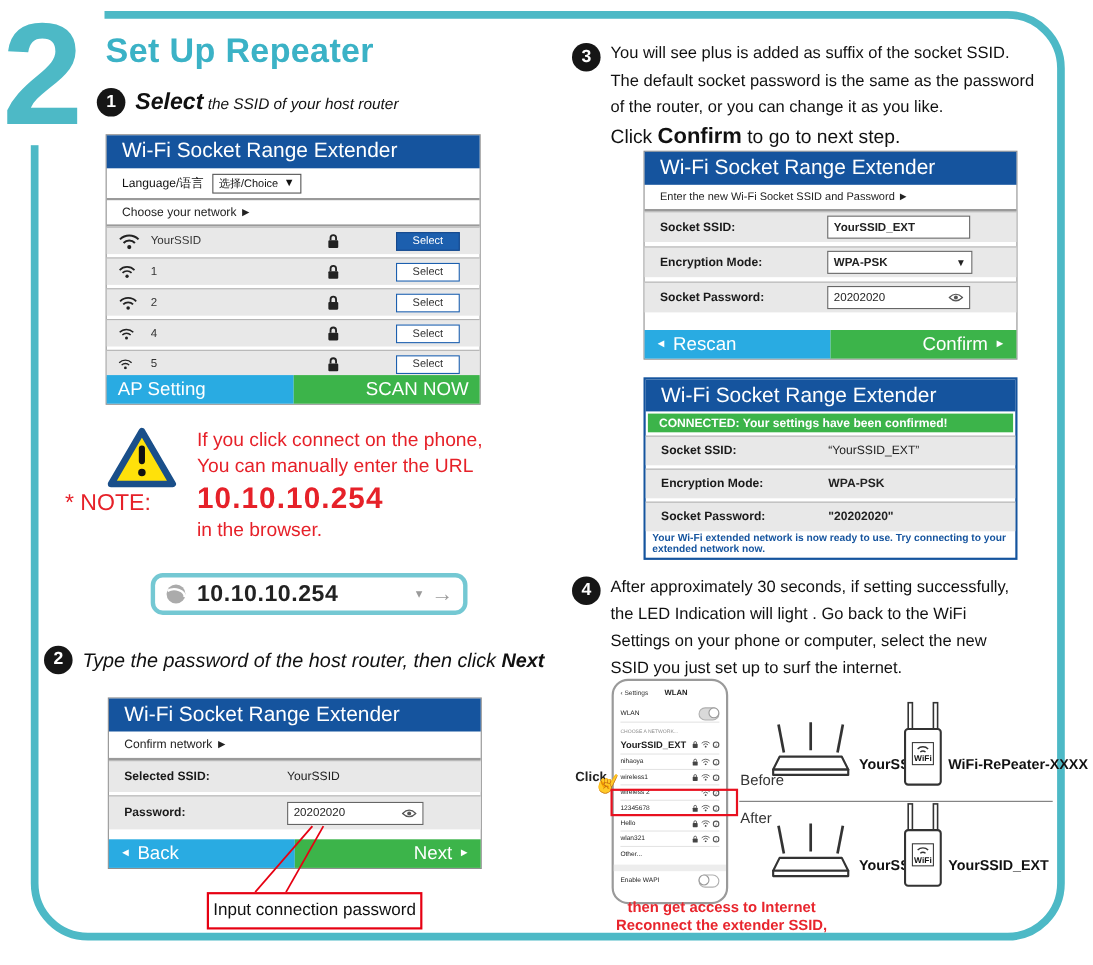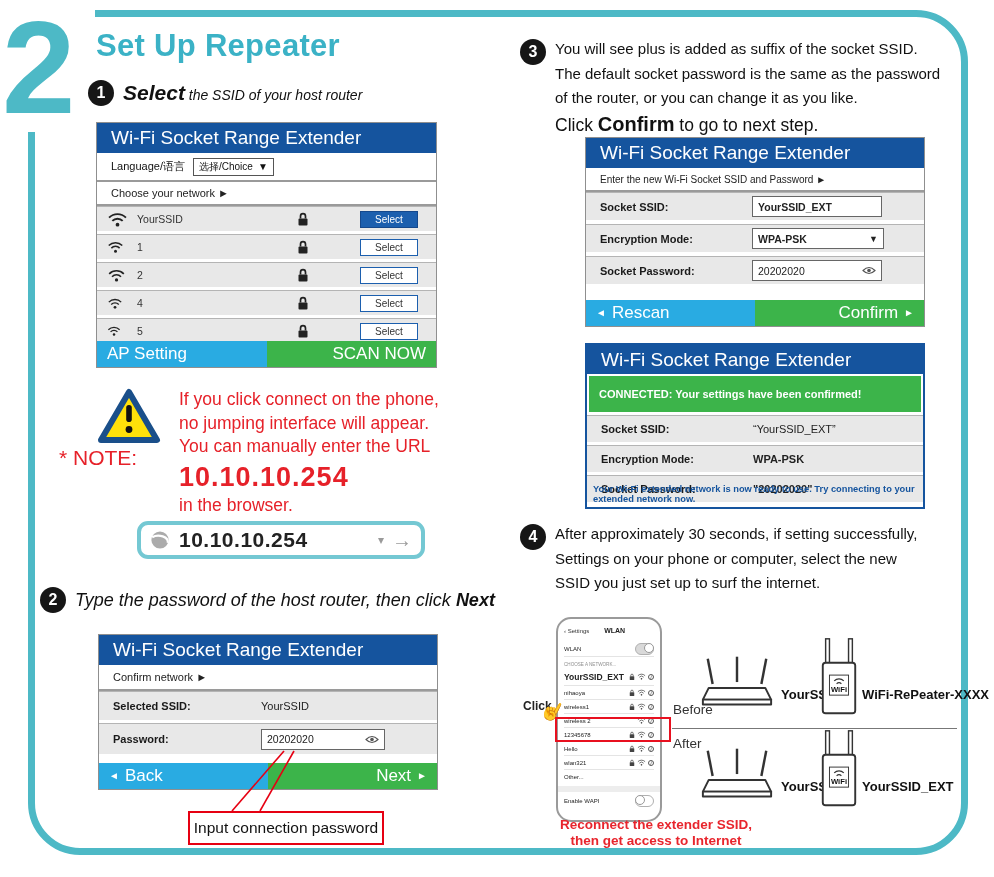--- a/index.html
+++ b/index.html
@@ -60,21 +60,21 @@
   .burl{font-size:21px;font-weight:bold;letter-spacing:.5px;color:#222}
   .bctrls{margin-left:auto;display:flex;align-items:center;gap:8px;color:#9a9a9a}
   
   .callout{position:absolute;left:188px;top:811px;width:192px;height:30px;border:2px solid #e60012;
            display:flex;align-items:center;justify-content:center;font-size:15.5px;color:#111;background:#fff}
   
   .iline{font-size:15px;line-height:24.5px;color:#111}
   .cline{font-size:17.5px;margin-top:2px}
   .cline b{font-size:20px}
   
-  .greenbar{height:36px;background:#3cb44a;color:#fff;font-weight:bold;font-size:11px;
+  .greenbar{height:17px;background:#3cb44a;color:#fff;font-weight:bold;font-size:11px;
             display:flex;align-items:center;padding-left:10px;margin:2px;margin-bottom:3px}
   .footnote{position:absolute;left:0;right:0;bottom:3px;color:#15549e;font-weight:bold;font-size:9.3px;
             padding:0 6px}
   
   .phone{position:absolute;left:556px;top:617px;width:106px;height:205px;border:2px solid #9a9a9a;
          border-radius:15px;background:#fff;box-sizing:border-box;padding:5px 6px;font-size:6px;color:#222}
   .ph-head{display:flex;align-items:center;margin-top:3px}
   .ph-back{font-size:6px;color:#333}
   .ph-title{font-weight:bold;font-size:7px;margin:0 auto;padding-right:14px}
   .ph-row{display:flex;align-items:center;justify-content:space-between;height:13px;
@@ -207,21 +207,20 @@
   </div>
 
   <svg class="abs" style="left:97px;top:387px" width="64" height="58" viewBox="0 0 64 58">
     <path d="M32 5 L60 53 H4 Z" fill="#ffe10a" stroke="#1a4f8a" stroke-width="6" stroke-linejoin="round"></path>
     <rect x="29.2" y="18" width="5.6" height="17" rx="2.8" fill="#111"></rect>
     <circle cx="32" cy="42.5" r="3.4" fill="#111"></circle>
   </svg>
   <div class="notelabel">* NOTE:</div>
   <div class="notetxt">
     <div>If you click connect on the phone,</div>
-    <div>no jumping interface will appear.</div>
     <div>You can manually enter the URL</div>
     <div class="noteurl">10.10.10.254</div>
     <div>in the browser.</div>
   </div>
 
   <div class="bbar">
     <svg width="20" height="20" viewBox="0 0 20 20">
       <circle cx="10" cy="10" r="8.6" fill="#ababab"></circle>
       <path d="M2.2 7.2 A9.5 6.5 0 0 1 17.8 12.8" stroke="#fff" stroke-width="2.2" fill="none"></path>
     </svg>
@@ -334,20 +333,21 @@
     <div class="grayrow" style="height:26px;grid-template-columns:152px 1fr">
       <span class="flabel">Socket Password:</span>
       <span class="fval" style="font-weight:bold">"20202020"</span>
     </div>
     <div class="footnote">Your Wi-Fi extended network is now ready to use. Try connecting to your extended network now.</div>
   </div>
 
   <div class="badge abs" style="left:520px;top:524px">4</div>
   <div class="abs" style="left:555px;top:522px;width:420px">
     <div class="iline">After approximately 30 seconds, if setting successfully,</div>
+    <div class="iline">the LED Indication will light . Go back to the WiFi</div>
     <div class="iline">Settings on your phone or computer, select the new</div>
     <div class="iline">SSID you just set up to surf the internet.</div>
   </div>
 
   <div class="phone">
     <div class="ph-head">
       <span class="ph-back">‹ Settings</span>
       <span class="ph-title">WLAN</span>
     </div>
     <div class="ph-row" style="margin-top:7px;height:15px">
@@ -508,17 +508,17 @@
     <rect x="32" y="2" width="4" height="25" fill="#fff" stroke="#333" stroke-width="1.5"></rect>
     <rect x="5" y="27" width="34" height="53" rx="3" fill="#fff" stroke="#333" stroke-width="2"></rect>
     <path d="M17 46a7 7 0 0 1 10 0" fill="none" stroke="#333" stroke-width="1.3"></path>
     <path d="M19.5 49a4 4 0 0 1 5 0" fill="none" stroke="#333" stroke-width="1.3"></path>
     <text x="22" y="58" font-size="8" font-weight="bold" text-anchor="middle" fill="#111">WiFi</text>
     <rect x="12" y="40" width="20" height="21" fill="none" stroke="#333" stroke-width="1"></rect>
   </svg>
   <div class="dssid" style="left:862px;top:779px">YourSSID_EXT</div>
 
   <div class="caption">
+    <div>then get access to Internet</div>
     <div>Reconnect the extender SSID,</div>
-    <div>then get access to Internet</div>
   </div>
 
 </div>
 
 </body></html>

